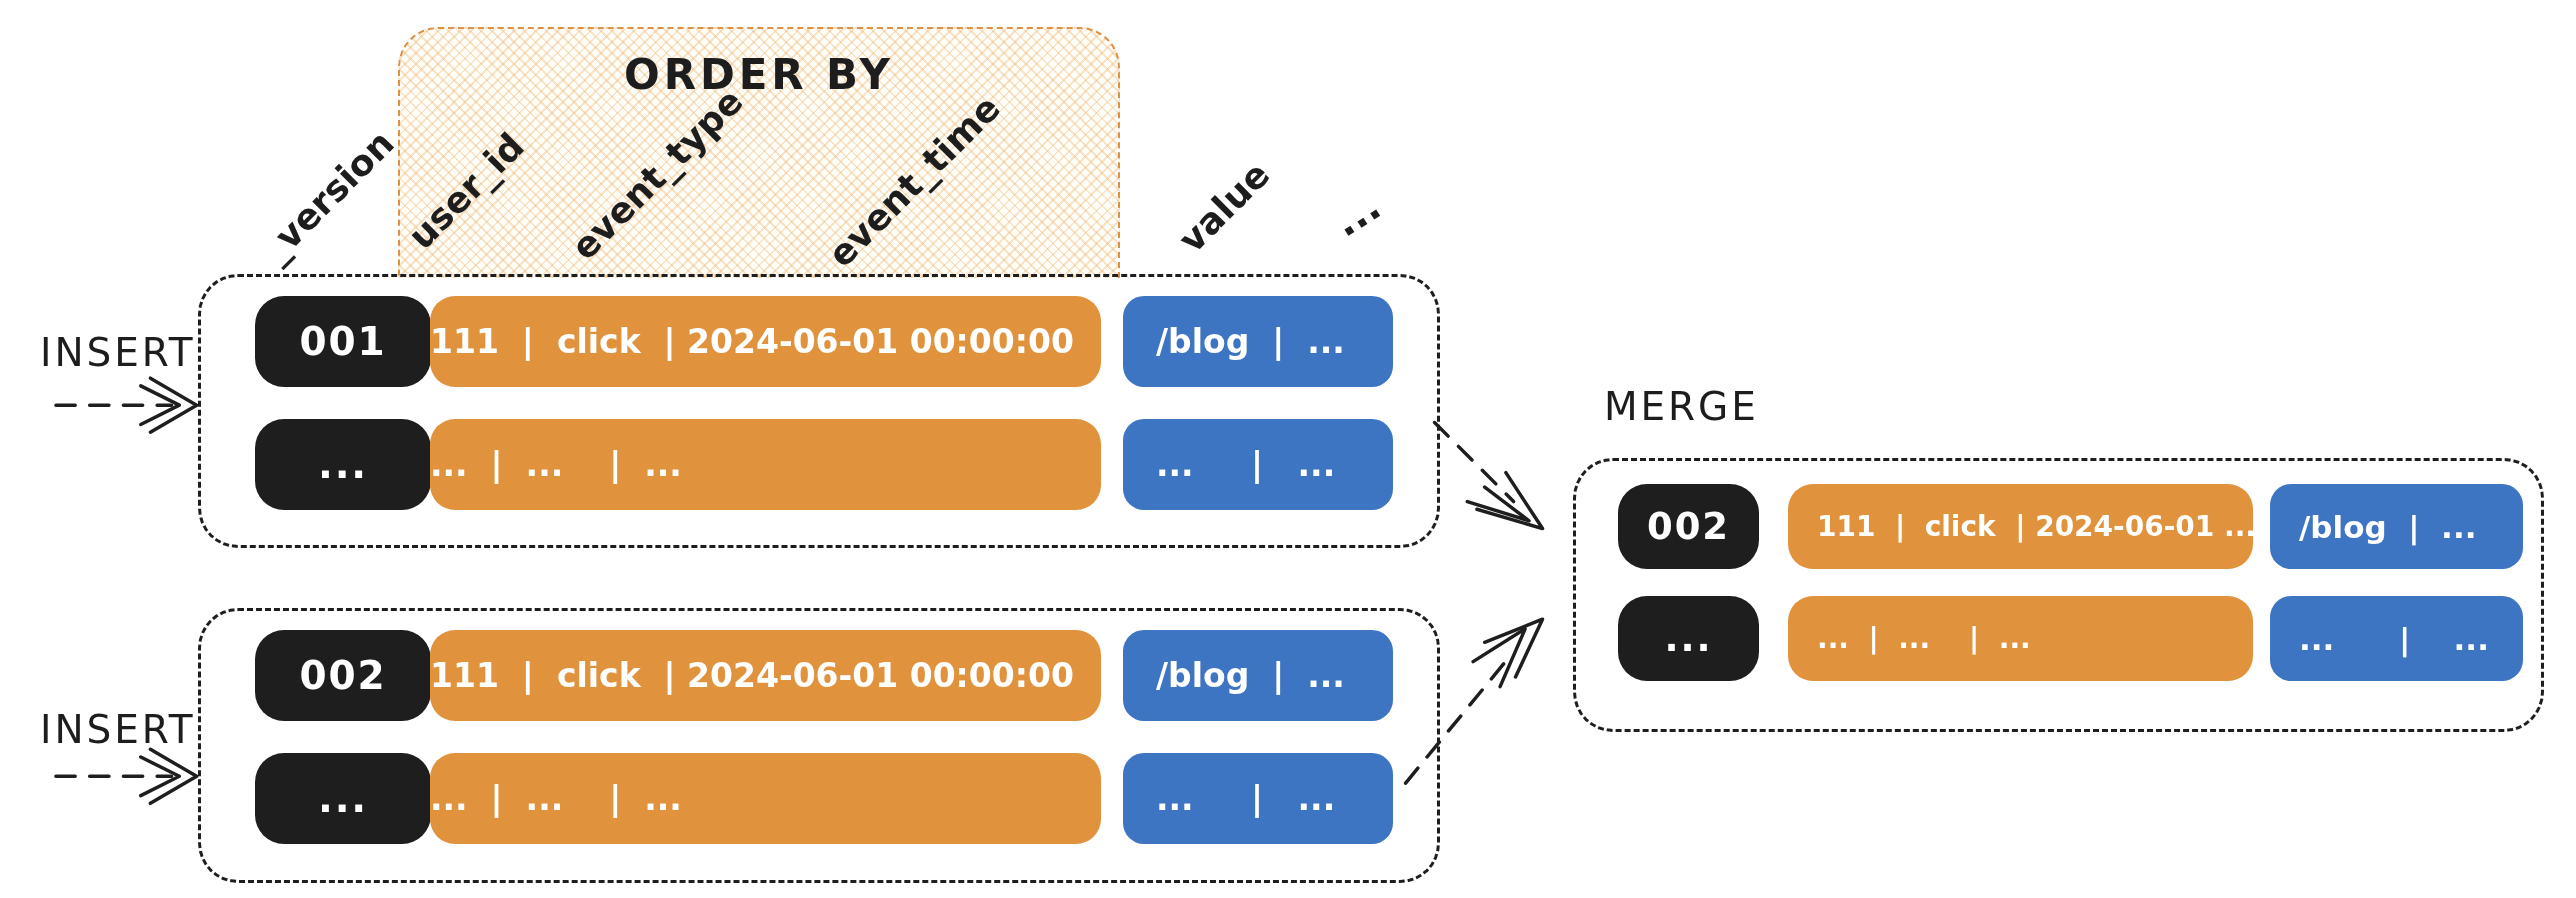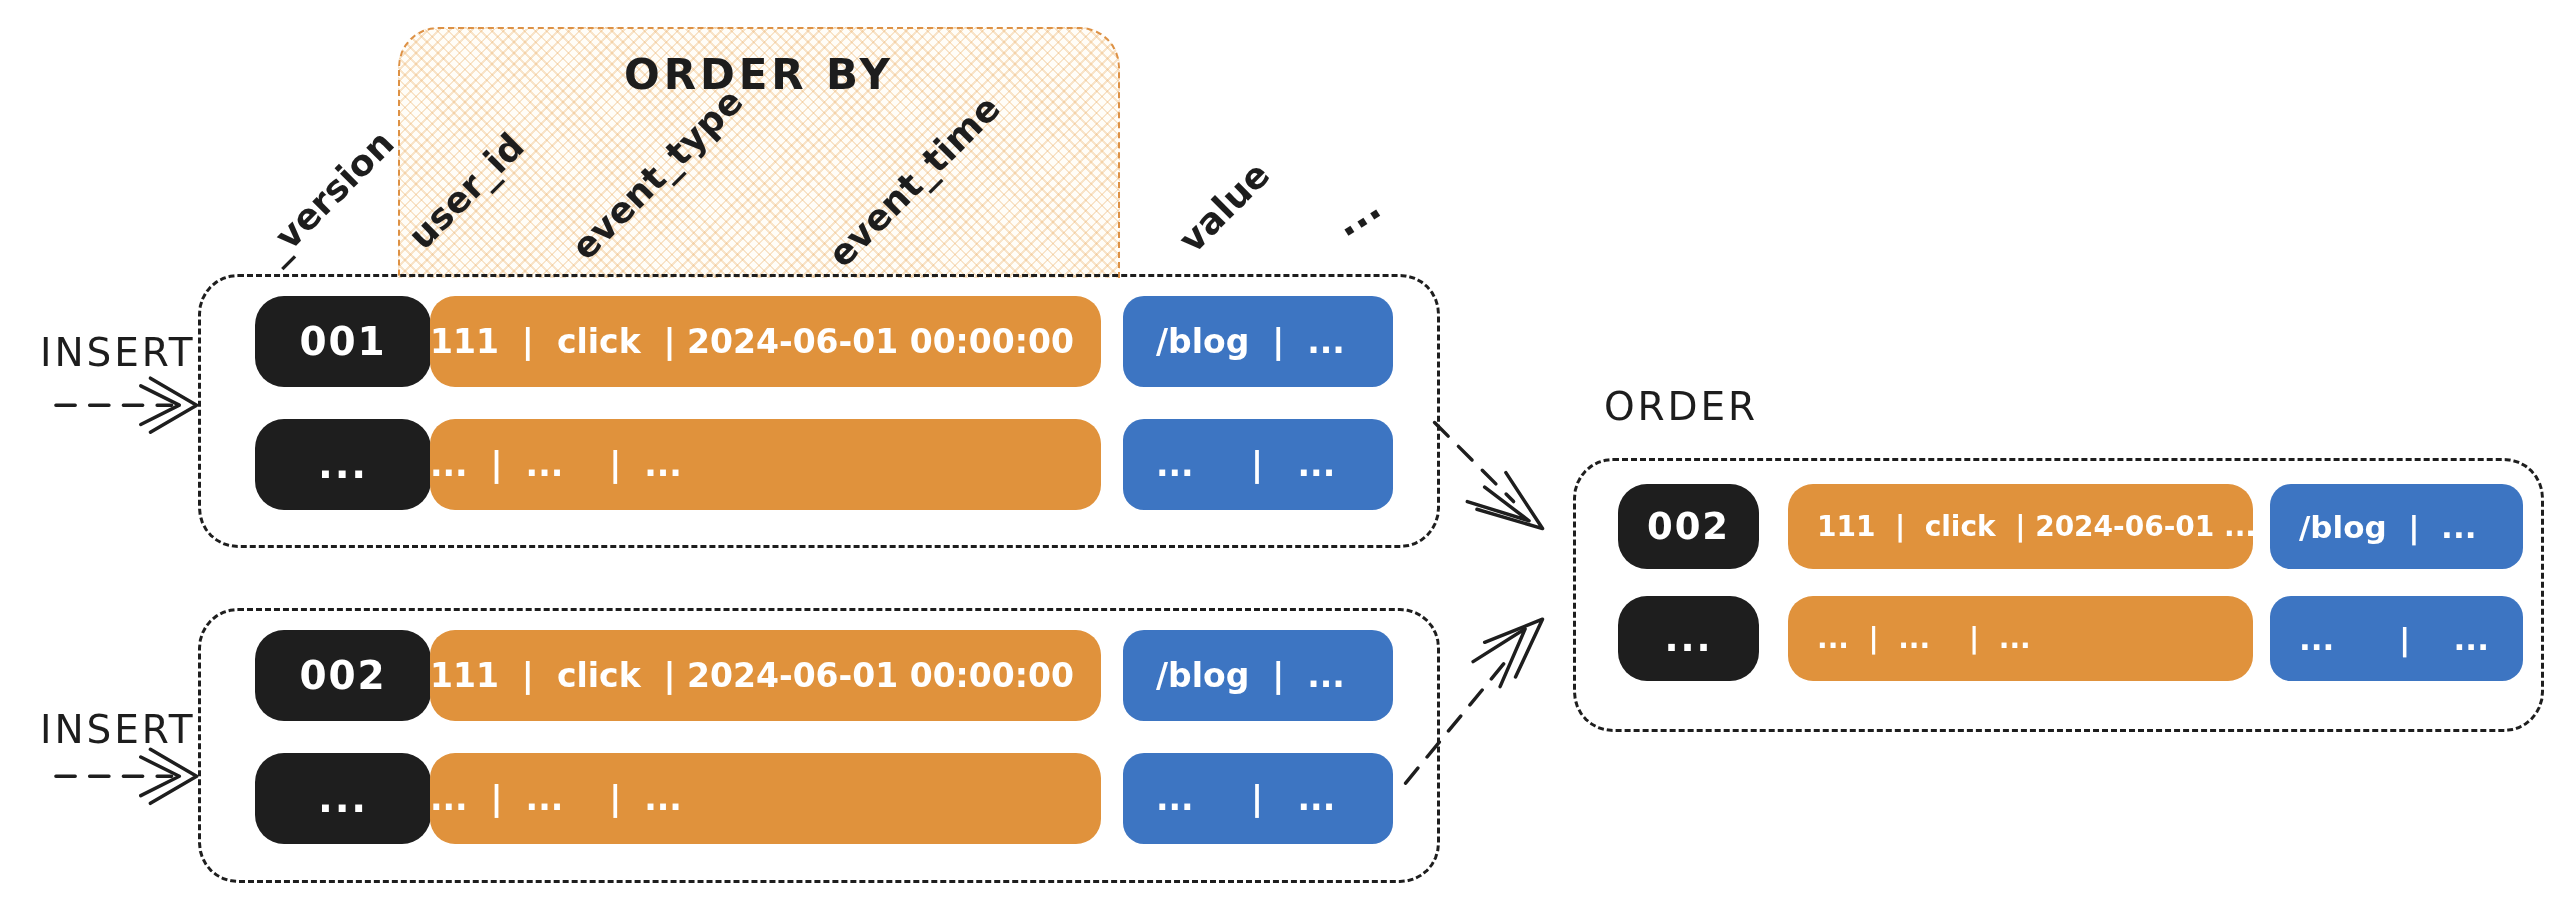--- a/index.html
+++ b/index.html
@@ -170,21 +170,21 @@
 
   <div class="col-label col-version">_version</div>
   <div class="col-label col-userid">user_id</div>
   <div class="col-label col-eventtype">event_type</div>
   <div class="col-label col-eventtime">event_time</div>
   <div class="col-label col-value">value</div>
   <div class="col-label col-more">...</div>
 
   <div class="op-label label-insert1">INSERT</div>
   <div class="op-label label-insert2">INSERT</div>
-  <div class="op-label label-merge">ORDER</div>
+  <div class="op-label label-merge">MERGE</div>
 
   <div class="part-box part-insert1">
     <div class="row r1">
       <div class="pill version">001</div>
       <div class="pill key">111  |  click  | 2024-06-01 00:00:00</div>
       <div class="pill value">/blog  |  ...</div>
     </div>
     <div class="row r2">
       <div class="pill version">...</div>
       <div class="pill key">...  |  ...    |  ...</div>

